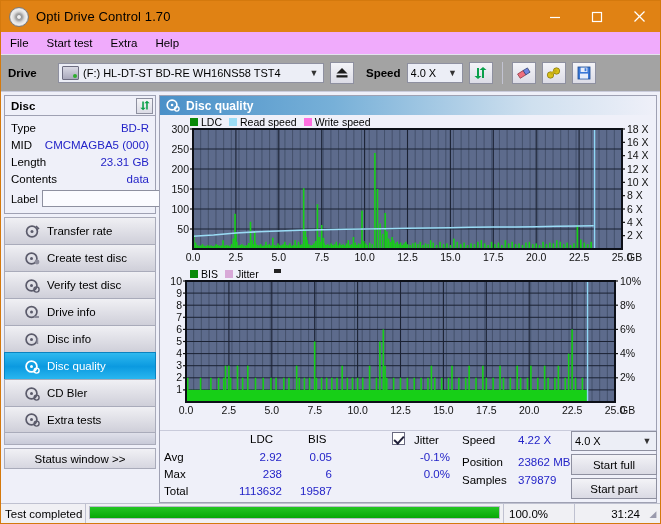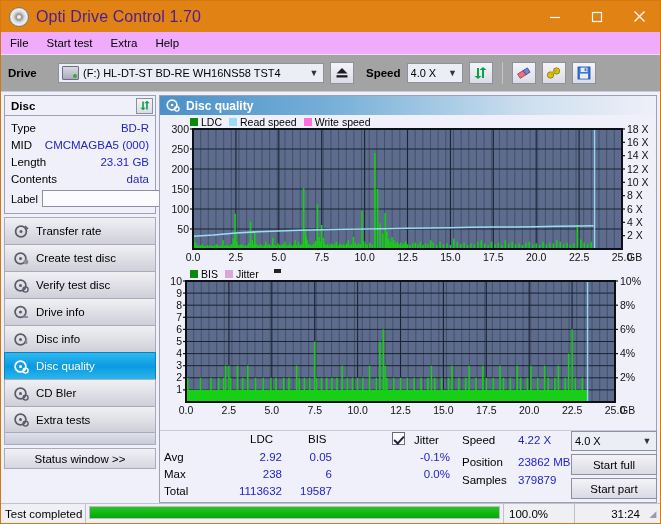--- a/index.html
+++ b/index.html
@@ -25,21 +25,21 @@
     width:18px;height:18px;margin-left:8px;margin-right:7px;
     border-radius:50%;
     background:radial-gradient(circle at 50% 50%, #ffffff 0%, #ffffff 18%, #9a9a9a 24%, #d8d8d8 42%, #efefef 60%, #b9b9b9 85%, #8d8d8d 100%);
     border:1px solid #7c7c7c;
     position:relative;
   }
   .title-icon:after{
     content:"";position:absolute;left:6px;top:6px;width:4px;height:4px;
     background:#f0f0f0;border:1px solid #8a8a8a;border-radius:50%;
   }
-  .title-text{color:#4c1d95;font-size:16px;letter-spacing:.1px;text-align:center;}
+  .title-text{color:#000000;font-size:13px;letter-spacing:.1px;text-align:center;}
   .title-btns{margin-left:auto;display:flex;align-items:center;}
   .tbtn{width:42px;height:31px;display:flex;align-items:center;justify-content:center;color:#fff;font-size:13px;}
   .tbtn svg{display:block;}
   
   .menubar{
     height:22px;background:#f0abfc;display:flex;align-items:center;
     padding-left:9px;gap:18px;flex:0 0 auto;
     border-bottom:1px solid #e4e4ee;
   }
   .menubar span{font-size:11.5px;color:#000;}
@@ -93,21 +93,21 @@
   .drow{display:flex;align-items:center;height:17px;font-size:11.5px;}
   .drow .k{color:#000;}
   .drow .v{margin-left:auto;color:#2424c8;}
   .label-row{display:flex;align-items:center;height:21px;margin-top:1px;gap:4px;}
   .label-input{
     flex:1 1 auto;height:17px;background:#fbfbff;border:1px solid #8e90a0;
     box-sizing:border-box;font-size:11px;padding:0 3px;line-height:15px;color:#222;
   }
   .navlist{margin-top:3px;display:flex;flex-direction:column;}
   .navitem{
-    height:27px;display:flex;align-items:center;gap:7px;padding-left:9px;
+    height:27px;display:flex;align-items:center;gap:7px;padding-left:20px;
     background:linear-gradient(#f0f0f4,#cfcfd9);
     border:1px solid #a9abba;border-bottom:none;box-sizing:border-box;
     font-size:11.5px;color:#000;
   }
   .navitem:first-child{border-top:1px solid #a9abba;}
   .navitem.last{border-bottom:1px solid #a9abba;}
   .navitem.active{
     background:linear-gradient(#2fb9ef,#0b9ae0 52%,#29b6ef);
     color:#fff;border-color:#0b82bf;
   }

